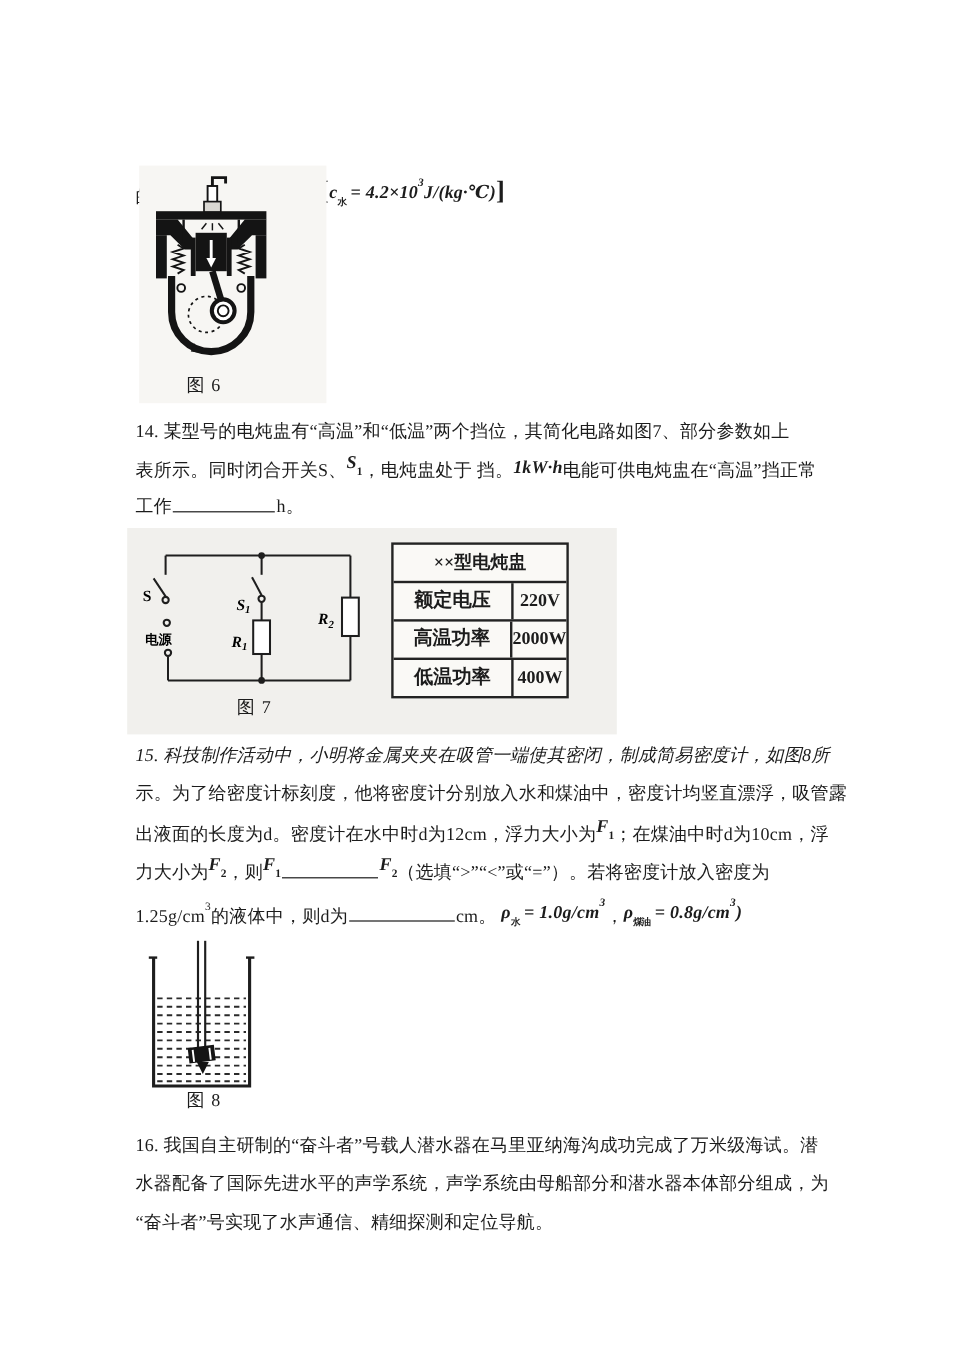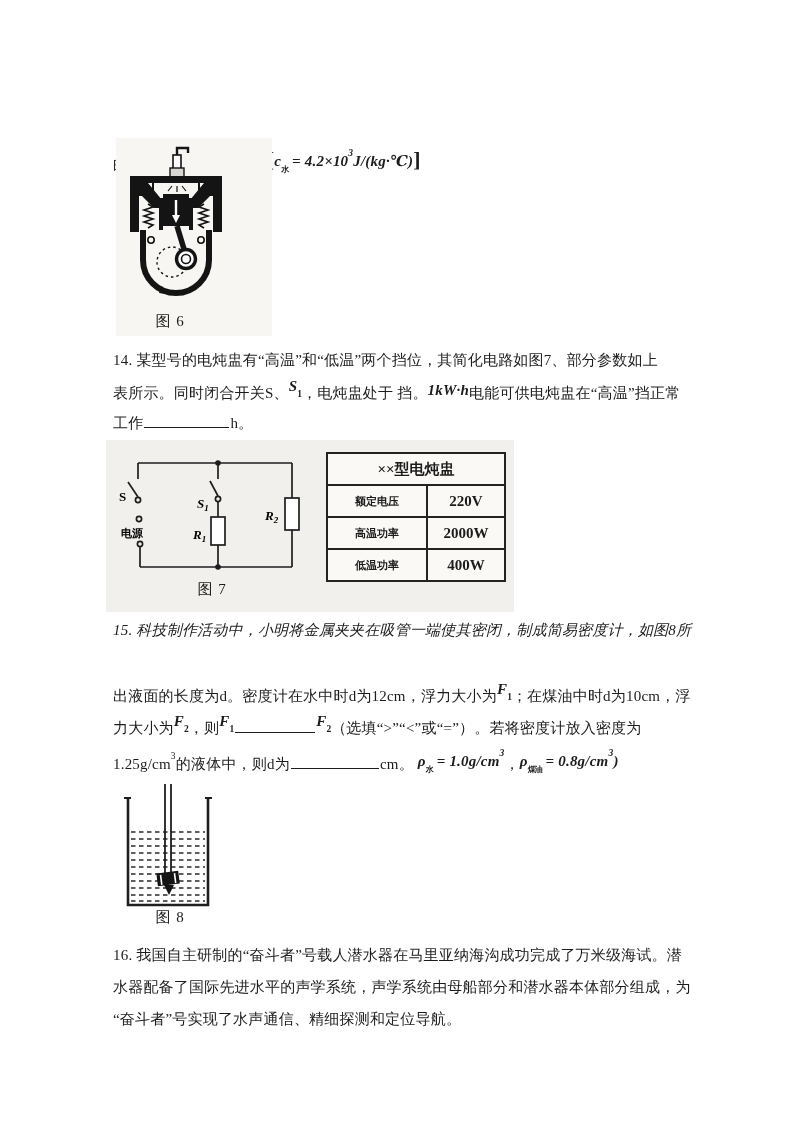--- a/index.html
+++ b/index.html
@@ -15,25 +15,25 @@
   .mth{font-family:"Liberation Serif","DejaVu Serif",serif;font-weight:700;font-style:italic;}
   .raised{position:relative;top:-7px;display:inline-block;}
   .raised2{position:relative;top:-3px;display:inline-block;}
   sub.s{font-size:9.5px;font-style:normal;position:relative;top:2px;letter-spacing:0;}
   sub.s2{font-size:8px;font-style:normal;position:relative;top:2px;letter-spacing:-1px;}
   sup.e{font-size:9.5px;position:relative;top:-4px;}
   .bracket{font-size:22px;font-weight:700;font-style:normal;position:relative;top:1px;}
   .caption{position:absolute;font-size:15px;font-weight:400;text-align:center;width:60px;letter-spacing:1px;}
   .scanbg{position:absolute;background:#f1f0ed;}
   .scanbg.light{background:#f7f6f3;}
-  .spec-table{position:absolute;left:326px;top:452px;width:180px;border:2px solid #232323;background:#faf9f6;box-sizing:border-box;}
+  .spec-table{position:absolute;left:326px;top:452px;width:148px;border:2px solid #232323;background:#faf9f6;box-sizing:border-box;}
   .t-title{height:30px;line-height:30px;text-align:center;font-weight:700;font-size:15px;border-bottom:2px solid #232323;}
   .t-row{display:flex;height:30px;line-height:30px;border-bottom:2px solid #232323;}
   .t-row:last-child{border-bottom:none;}
-  .t-label{width:98px;text-align:center;font-weight:700;font-size:11px;border-right:2px solid #232323;}
+  .t-label{width:98px;text-align:center;font-weight:700;font-size:16px;border-right:2px solid #232323;}
   .t-value{flex:1;text-align:center;font-weight:700;font-size:15px;}
   svg{position:absolute;overflow:visible;}
   svg text{font-family:"Liberation Serif","DejaVu Serif",serif;}
 </style>
 </head>
 <body>
 
 <div class="page">
 
   <div class="line" style="left:113px;top:103px;margin-top:46px;">
@@ -146,20 +146,21 @@
       <div class="t-label">高温功率</div>
       <div class="t-value">2000W</div>
     </div>
     <div class="t-row">
       <div class="t-label">低温功率</div>
       <div class="t-value">400W</div>
     </div>
   </div>
 
   <div class="line" style="left:113px;top:619px;font-style:italic;">15. 科技制作活动中，小明将金属夹夹在吸管一端使其密闭，制成简易密度计，如图8所</div>
+  <div class="line" style="left:113px;top:651px;">示。为了给密度计标刻度，他将密度计分别放入水和煤油中，密度计均竖直漂浮，吸管露</div>
   <div class="line" style="left:113px;top:685px;">
     <span>出液面的长度为d。密度计在水中时d为12cm，浮力大小为</span><span class="mth raised"><span>F</span><sub class="s">1</sub></span><span>；在煤油中时d为10cm，浮</span>
   </div>
   <div class="line" style="left:113px;top:717px;">
     <span>力大小为</span><span class="mth raised"><span>F</span><sub class="s">2</sub></span><span>，则</span><span class="mth raised"><span>F</span><sub class="s">1</sub></span><span class="blank w80"></span><span class="mth raised"><span>F</span><sub class="s">2</sub></span><span>（选填“&gt;”“&lt;”或“=”）。若将密度计放入密度为</span>
   </div>
   <div class="line" style="left:113px;top:749px;">
     <span>1.25g/cm</span><sup class="e">3</sup><span>的液体中，则d为</span><span class="blank w88"></span><span>cm。</span>
     <span class="mth raised2"><span>ρ</span><sub class="s2">水</sub><span> = 1.0g/cm</span><sup class="e">3</sup></span><span>，</span><span class="mth raised2"><span>ρ</span><sub class="s2">煤油</sub><span> = 0.8g/cm</span><sup class="e">3</sup><span>)</span></span>
   </div>

